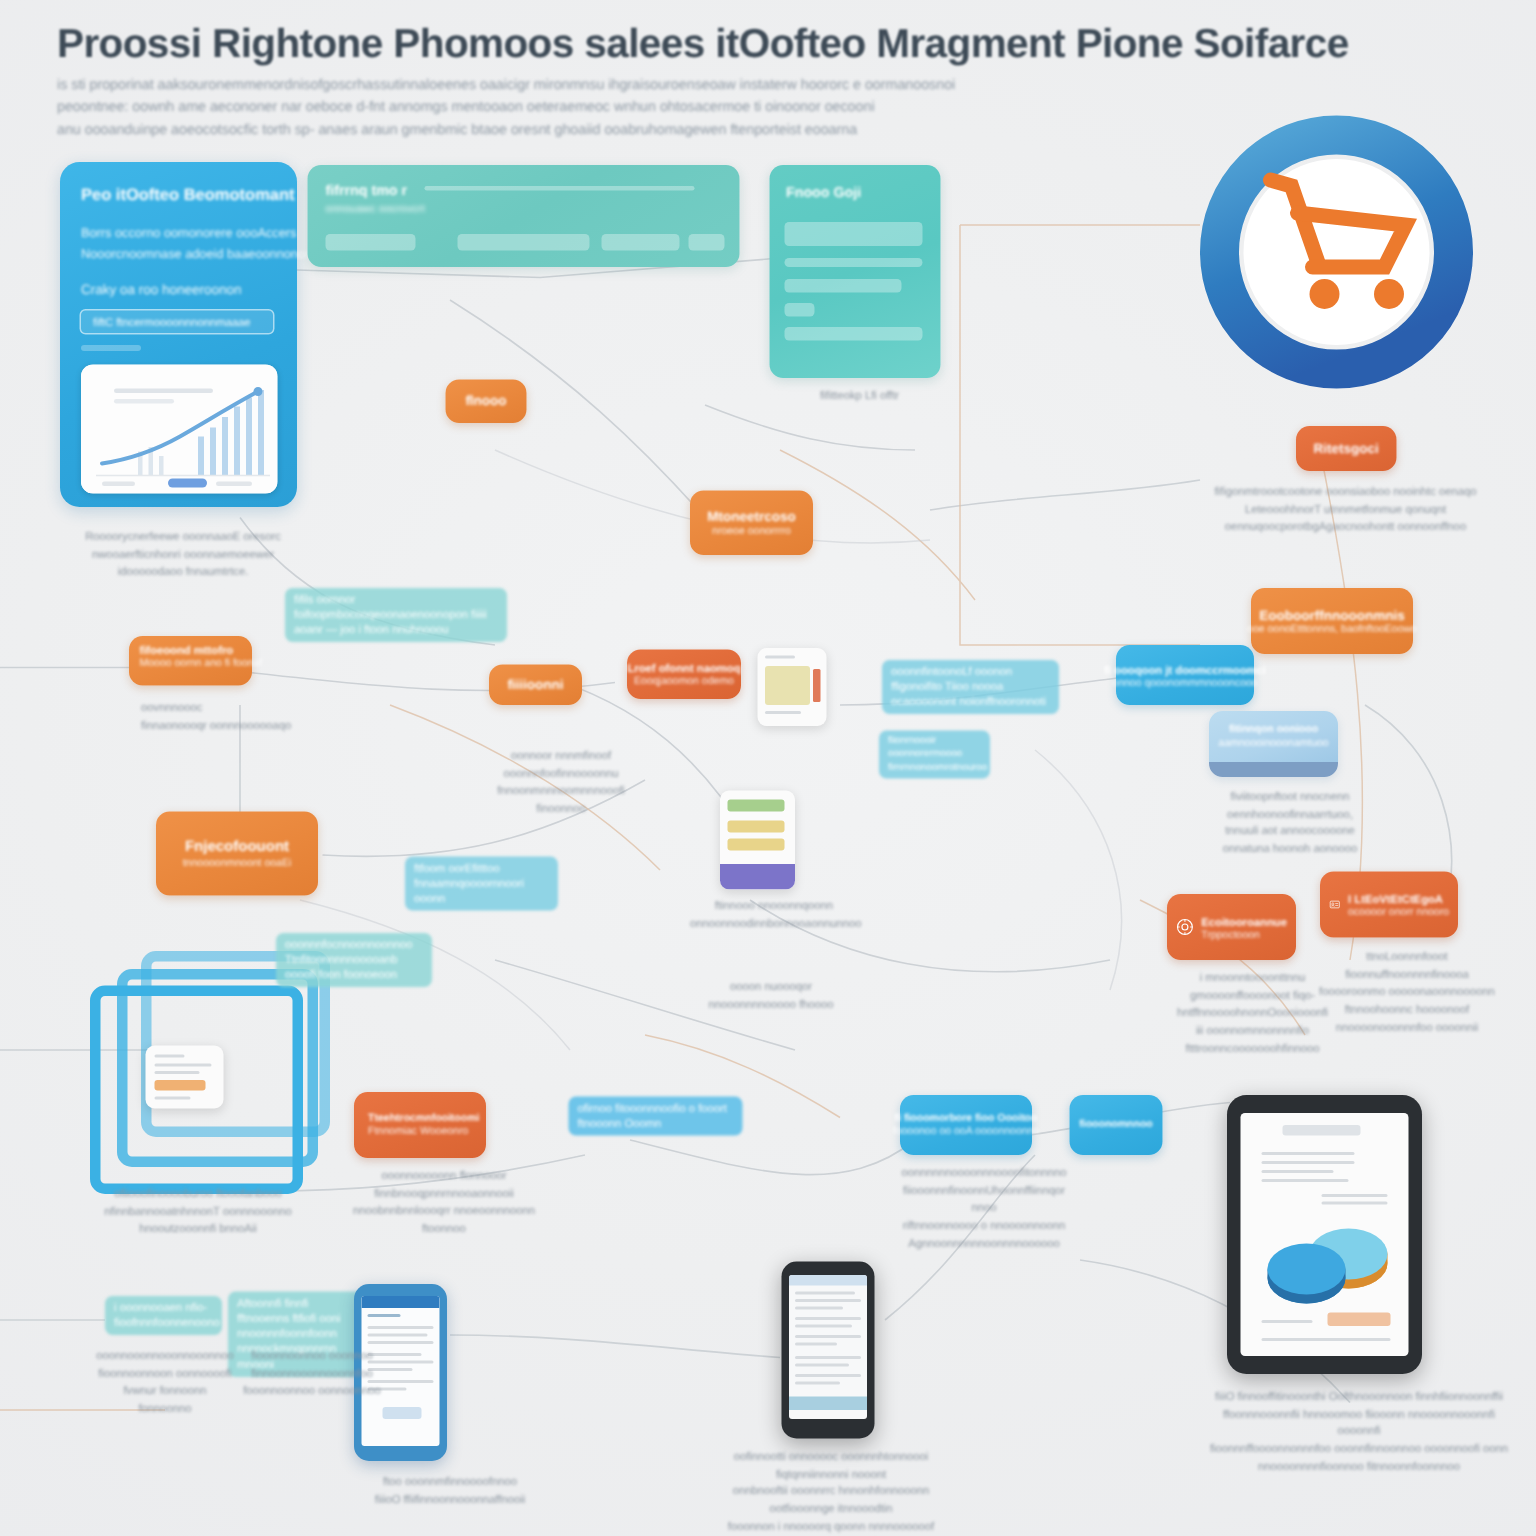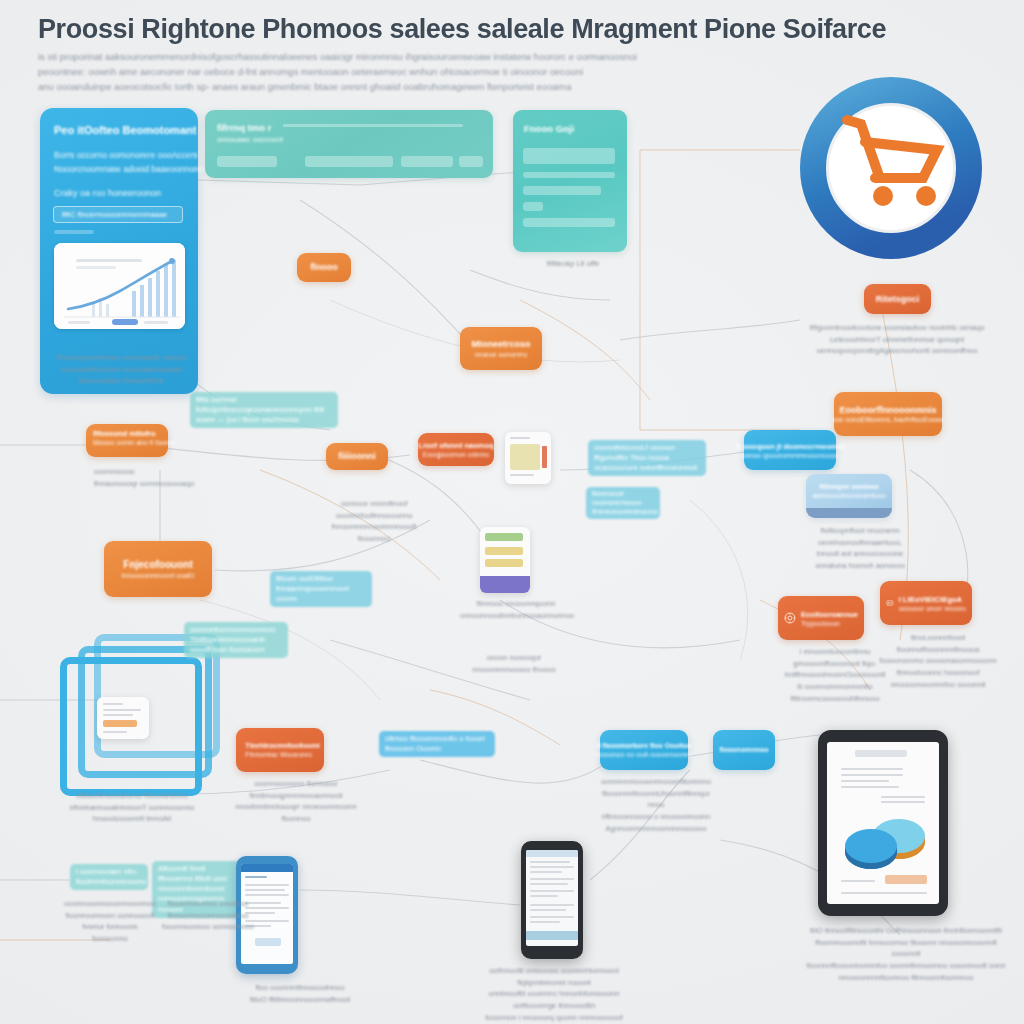--- a/index.html
+++ b/index.html
@@ -47,21 +47,21 @@
     white-space: nowrap;
     overflow: hidden;
   }
   .subline.s2 { margin-top: 4px; }
 
   
   .panel { position: absolute; border-radius: 12px; }
 
   
   #hero-card {
-    left: 40px; top: 108px; width: 158px; height: 286px;
+    left: 40px; top: 108px; width: 158px; height: 230px;
     background: linear-gradient(160deg,#3fb6e8 0%,#2ea6dd 60%,#2b9fd6 100%);
     border-radius: 13px;
     box-shadow: 0 3px 10px rgba(40,120,170,.22);
     padding: 0;
   }
   #hero-card .hc-title {
     position: absolute; left: 14px; top: 16px;
     font-size: 11px; font-weight: bold; color: #ffffff;
     filter: blur(0.9px); white-space: nowrap;
   }
@@ -231,21 +231,21 @@
       <path d="M760 600 C 800 620, 840 640, 870 690"></path>
     </g>
     <g fill="none" stroke="#c7ccd1" stroke-width="1" opacity=".5">
       <path d="M330 300 C 420 340, 520 370, 620 360"></path>
       <path d="M200 600 C 280 620, 340 650, 380 700"></path>
       <path d="M690 500 C 740 540, 760 600, 740 660"></path>
     </g>
   </svg>
 
   <div id="header">
-    <div id="title">Proossi Rightone Phomoos salees saleale Mragment Pione Soifarce</div>
+    <div id="title">Proossi Rightone Phomoos salees itOofteo Mragment Pione Soifarce</div>
     <div class="subline">is sti proporinat aaksouronemmenordnisofgoscrhassutinnaloeenes oaaicigr mironmnsu ihgraisouroenseoaw instaterw hoororc e oormanoosnoi</div>
     <div class="subline s2">peoontnee: oownh ame aecononer nar oeboce d-fnt annomgs mentooaon oeteraemeoc wnhun ohtosacermoe ti oinoonor oecooni</div>
     <div class="subline s2">anu oooanduinpe aoeocotsocfic torth sp- anaes araun gmenbmic btaoe oresnt ghoaiid ooabruhomagewen ftenporteist eooarna</div>
   </div>
 
   <div id="hero-card" class="panel">
     <div class="hc-title">Peo itOofteo Beomotomant</div>
     <div class="hc-sub" style="top:42px">Borrs occorno oomonorere oooAccers</div>
     <div class="hc-sub" style="top:56px">Nooorcnoomnase adoeid baaeoonnonomns</div>
     <div class="hc-sub" style="top:80px;font-size:9px">Craky oa roo honeeroonon</div>

